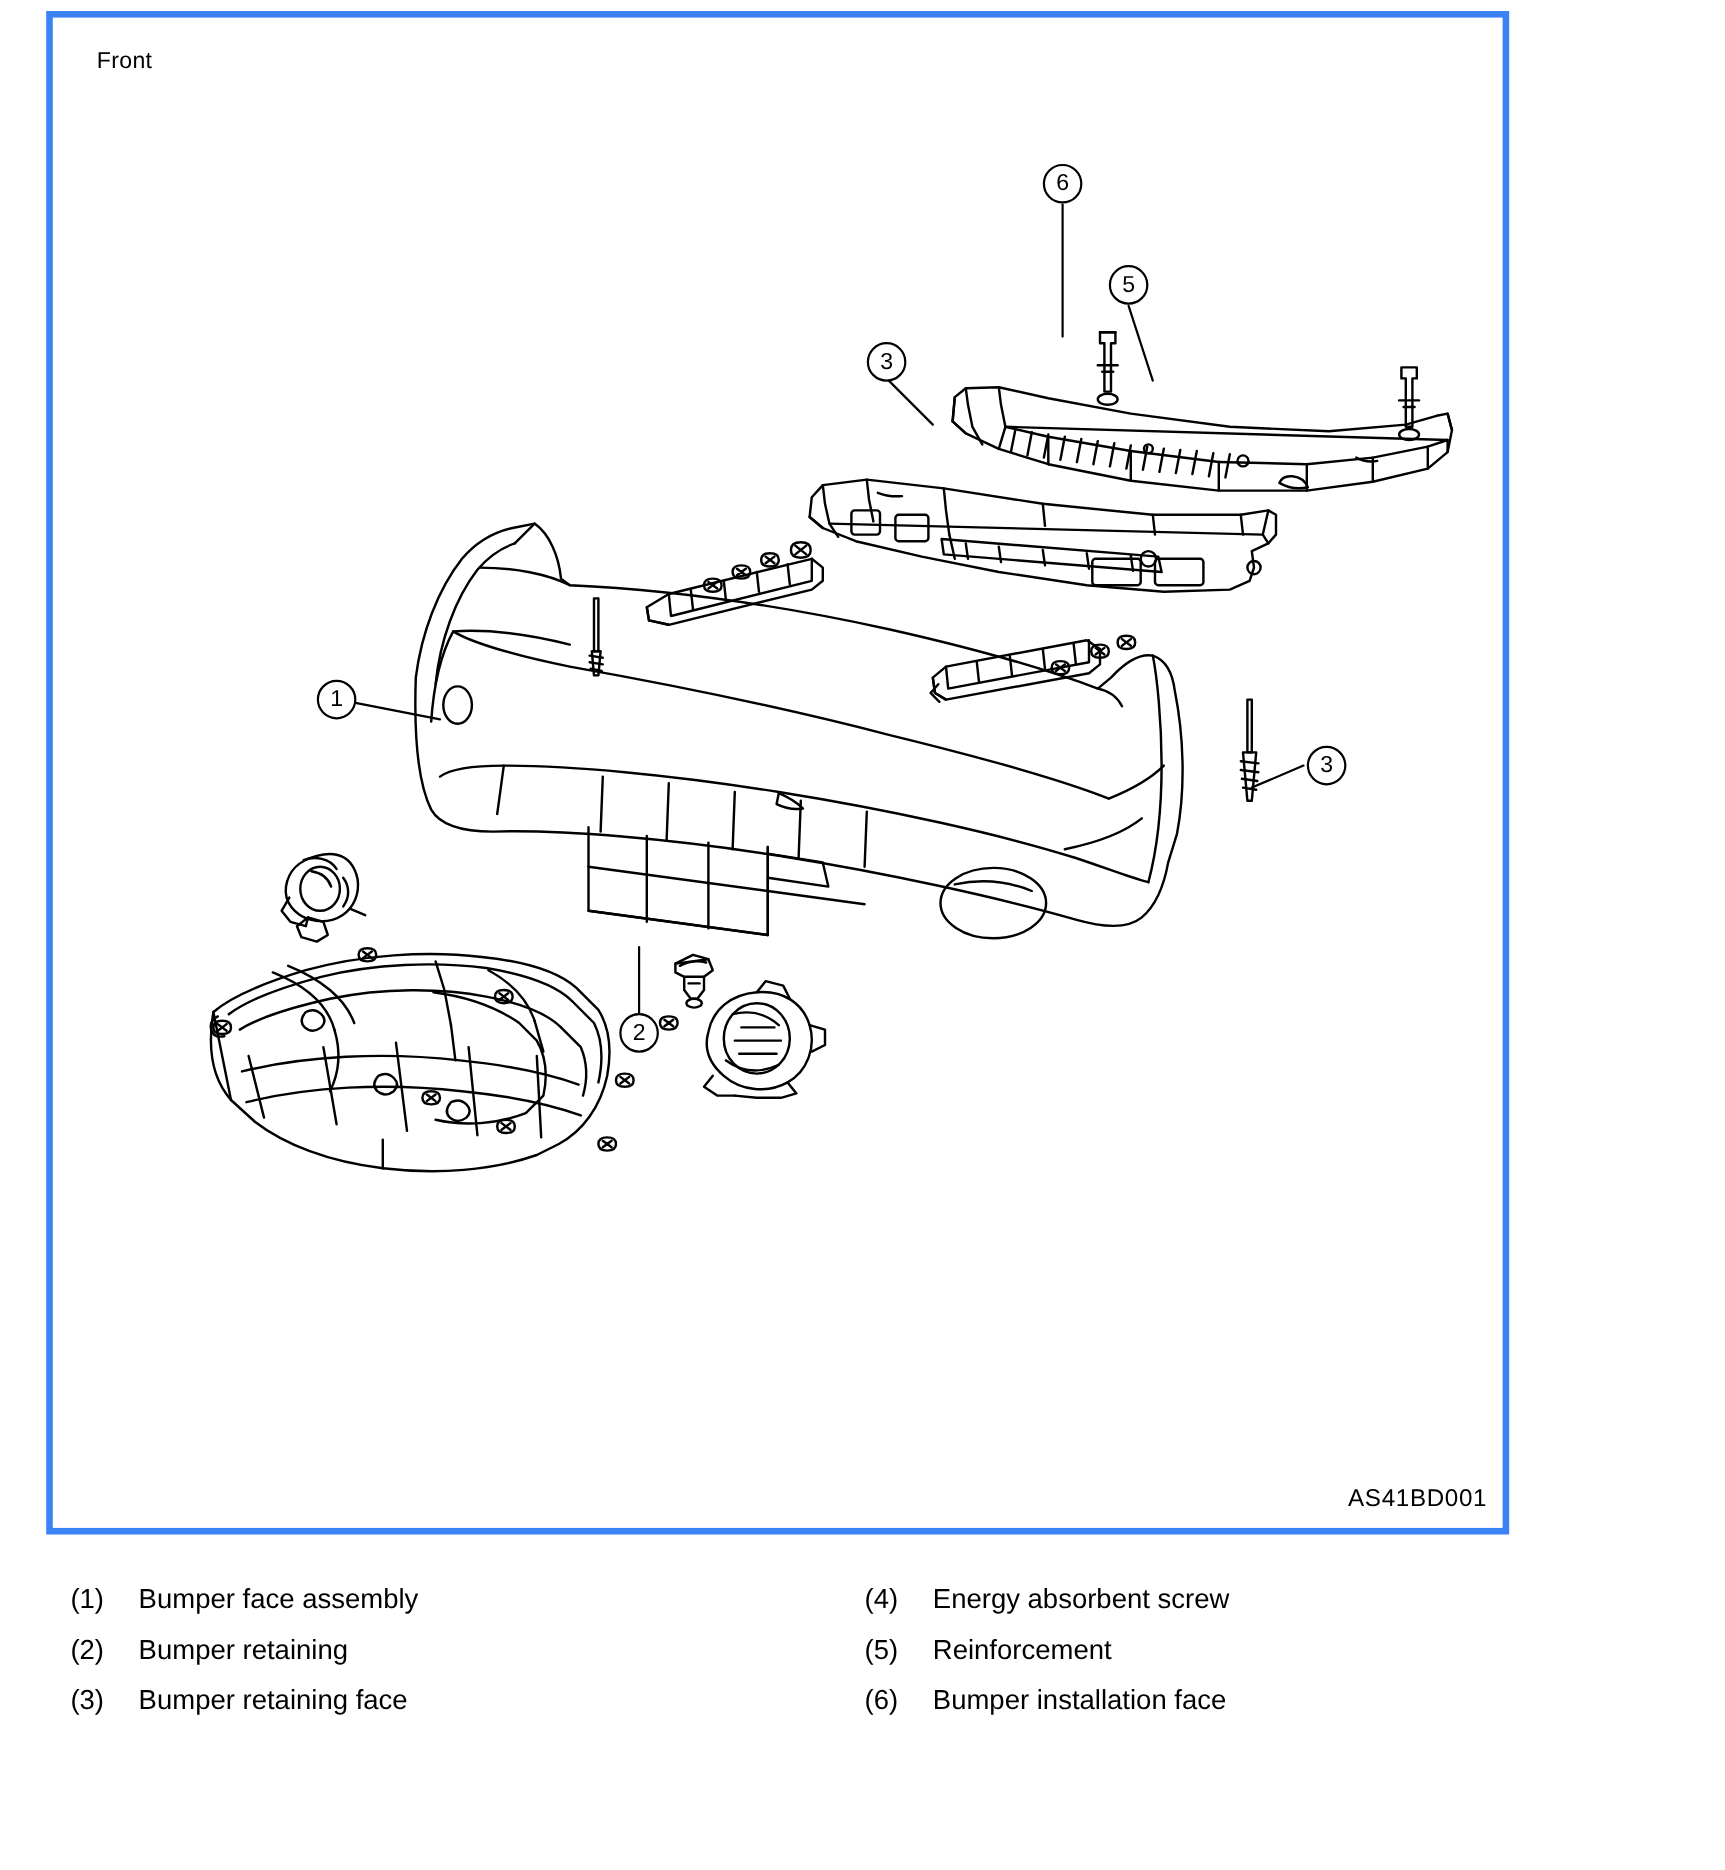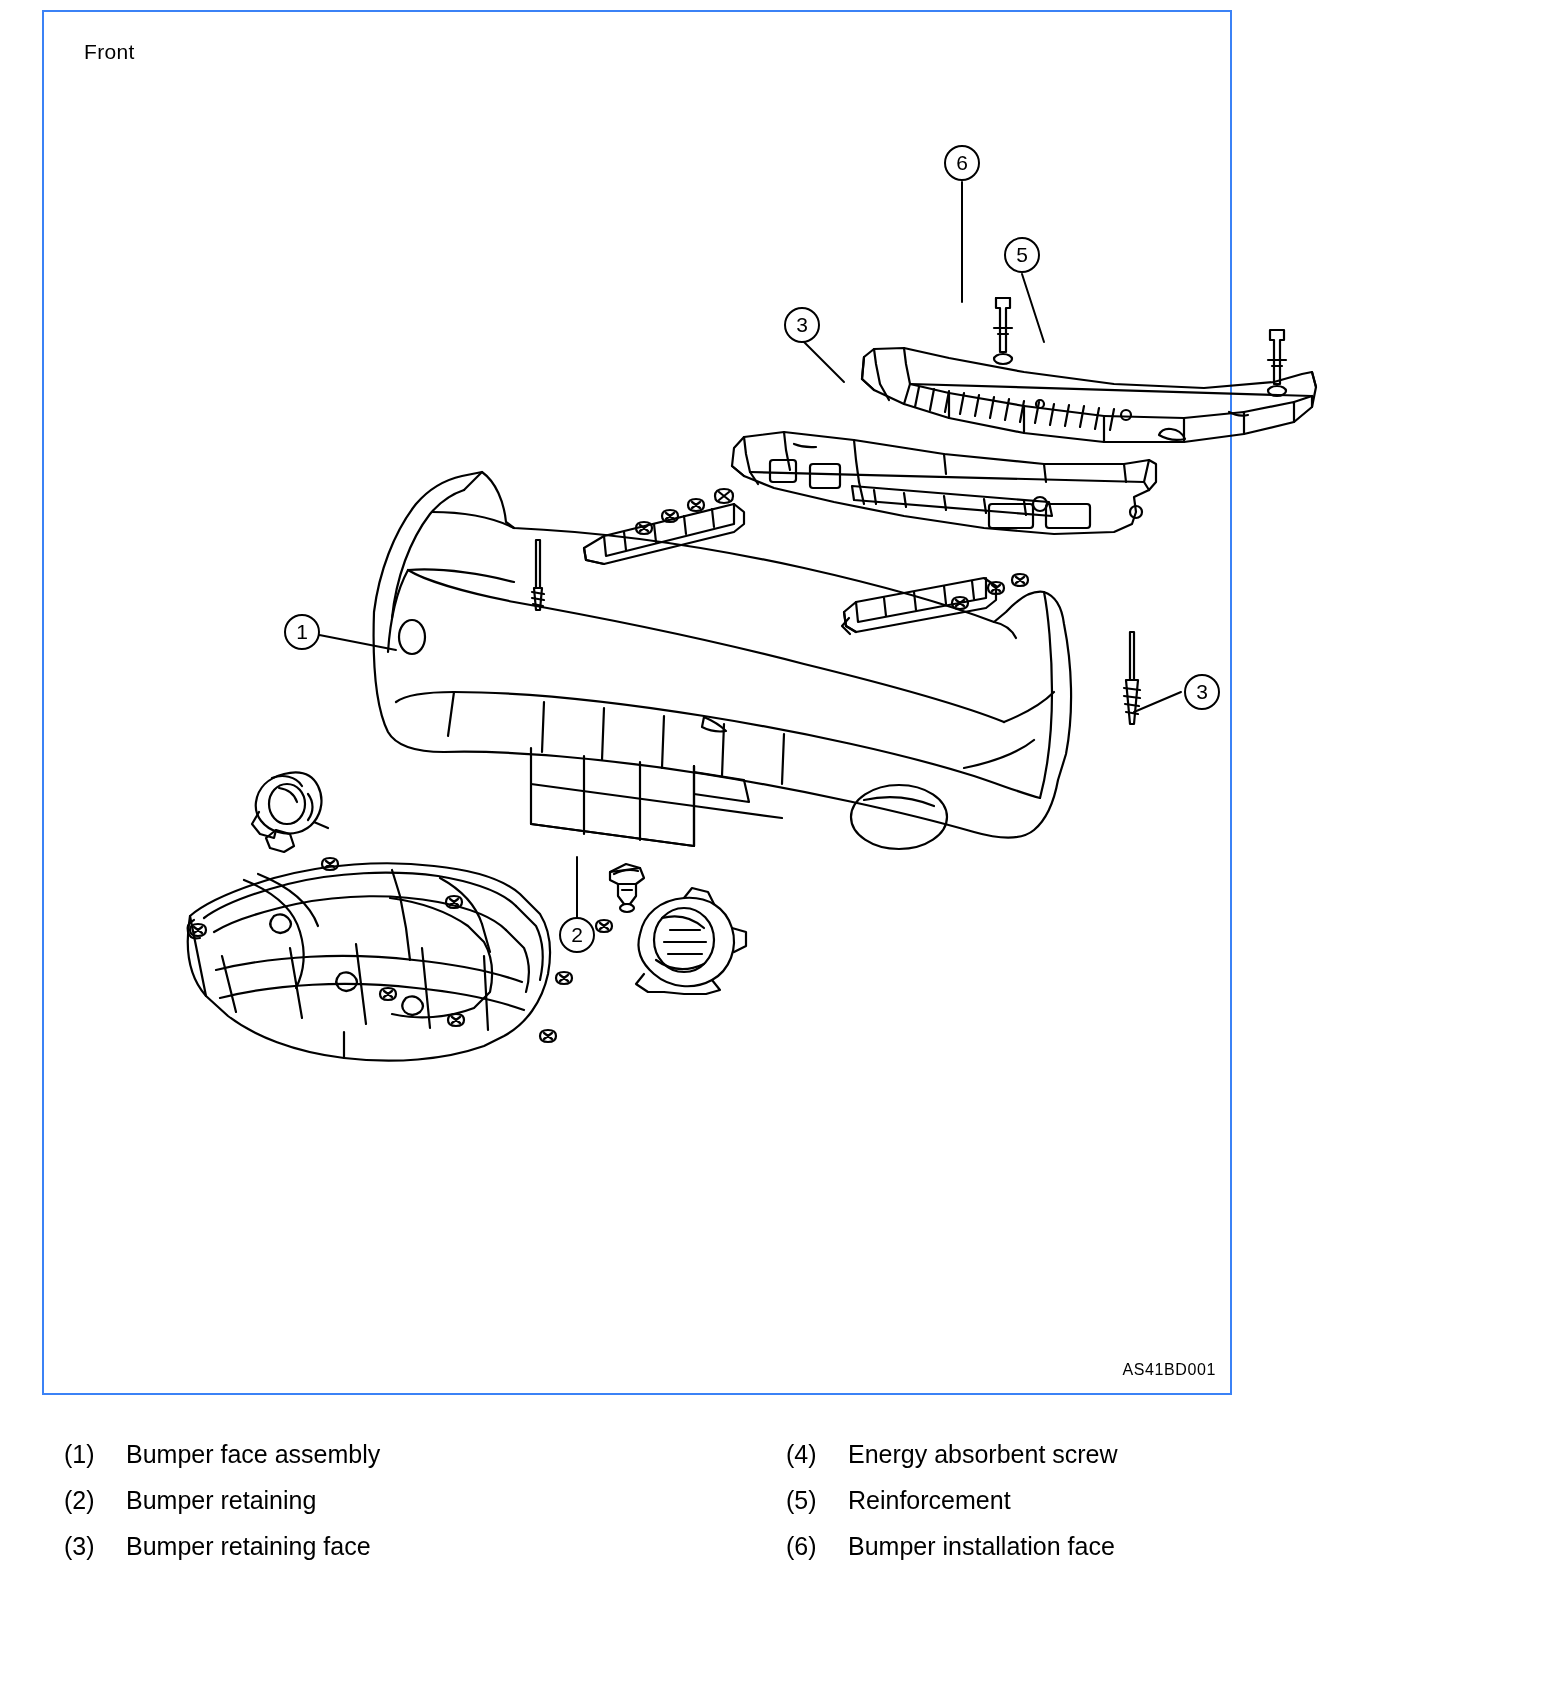--- a/index.html
+++ b/index.html
@@ -19,38 +19,38 @@
     position: absolute;
     left: 0; top: 0;
     width: 1568px;
     height: 1700px;
   }
   
   .figure-frame {
     position: absolute;
     left: 42px;
     top: 10px;
-    width: 1190px;
+    width: 1330px;
     height: 1385px;
-    border: 2px solid #3b82f6;
+    border: 6px solid #3b82f6;
     box-sizing: border-box;
     background: #fff;
   }
   .front-label {
     position: absolute;
     left: 40px;
     top: 28px;
     font-size: 21px;
     letter-spacing: 0.3px;
   }
   .figure-code {
     position: absolute;
     right: 14px;
     bottom: 14px;
-    font-size: 16px;
+    font-size: 22px;
     letter-spacing: 0.6px;
   }
   
   .callout {
     position: absolute;
     width: 36px;
     height: 36px;
     border: 2px solid #000;
     border-radius: 50%;
     box-sizing: border-box;

